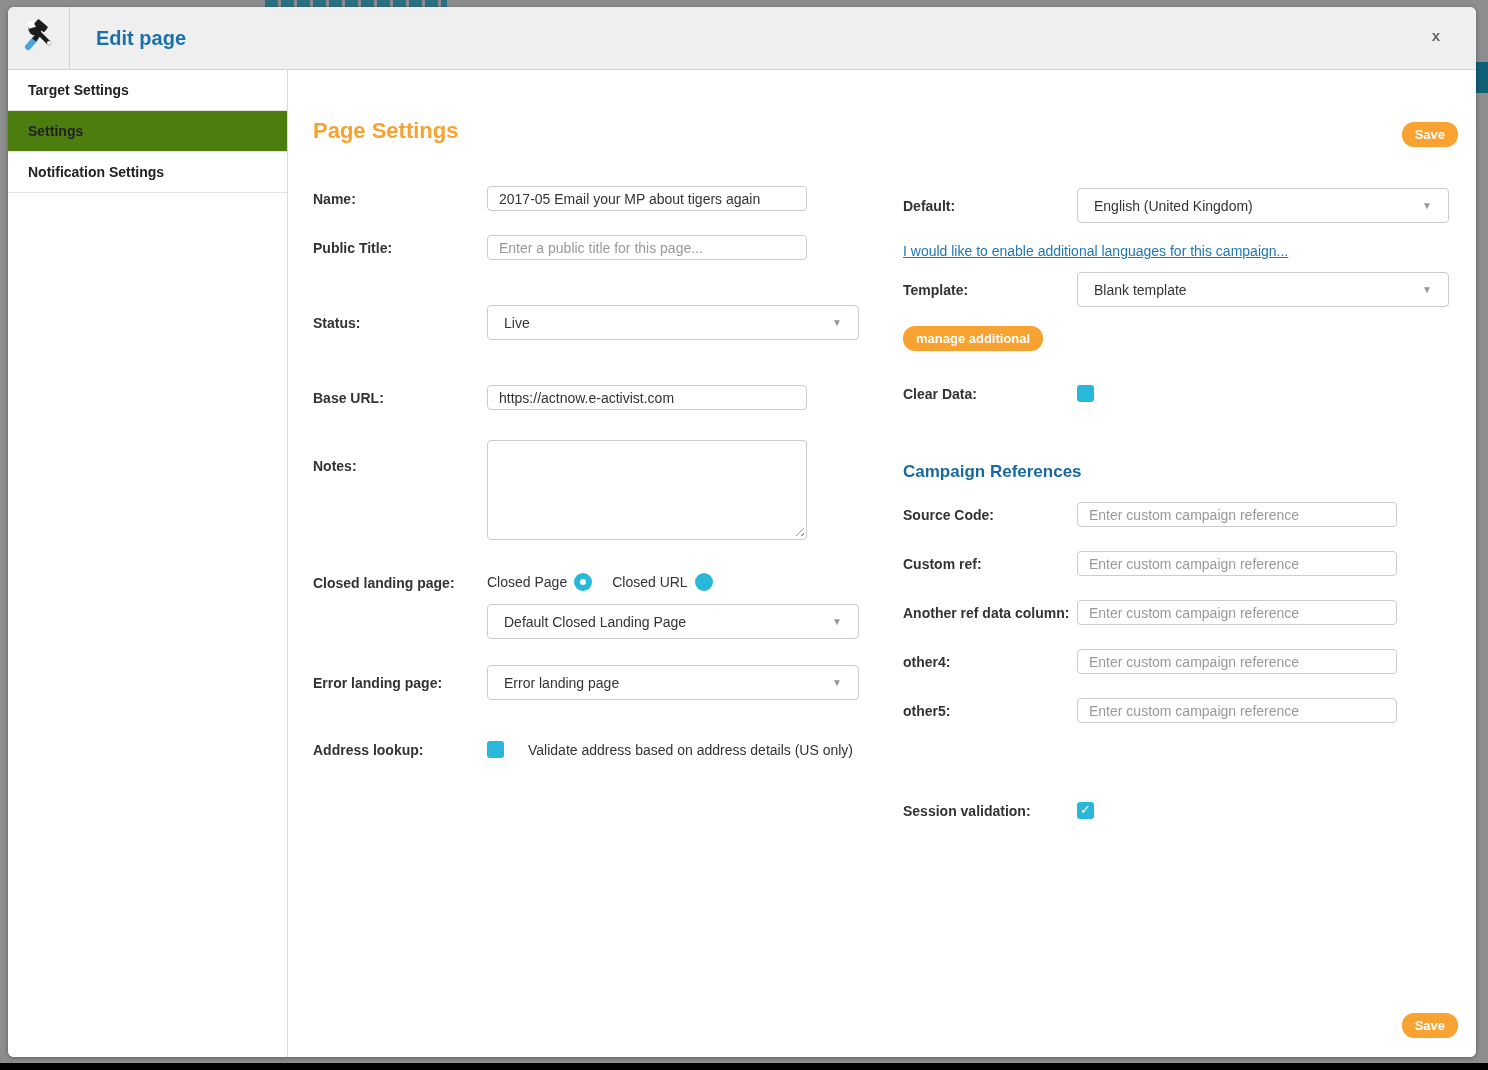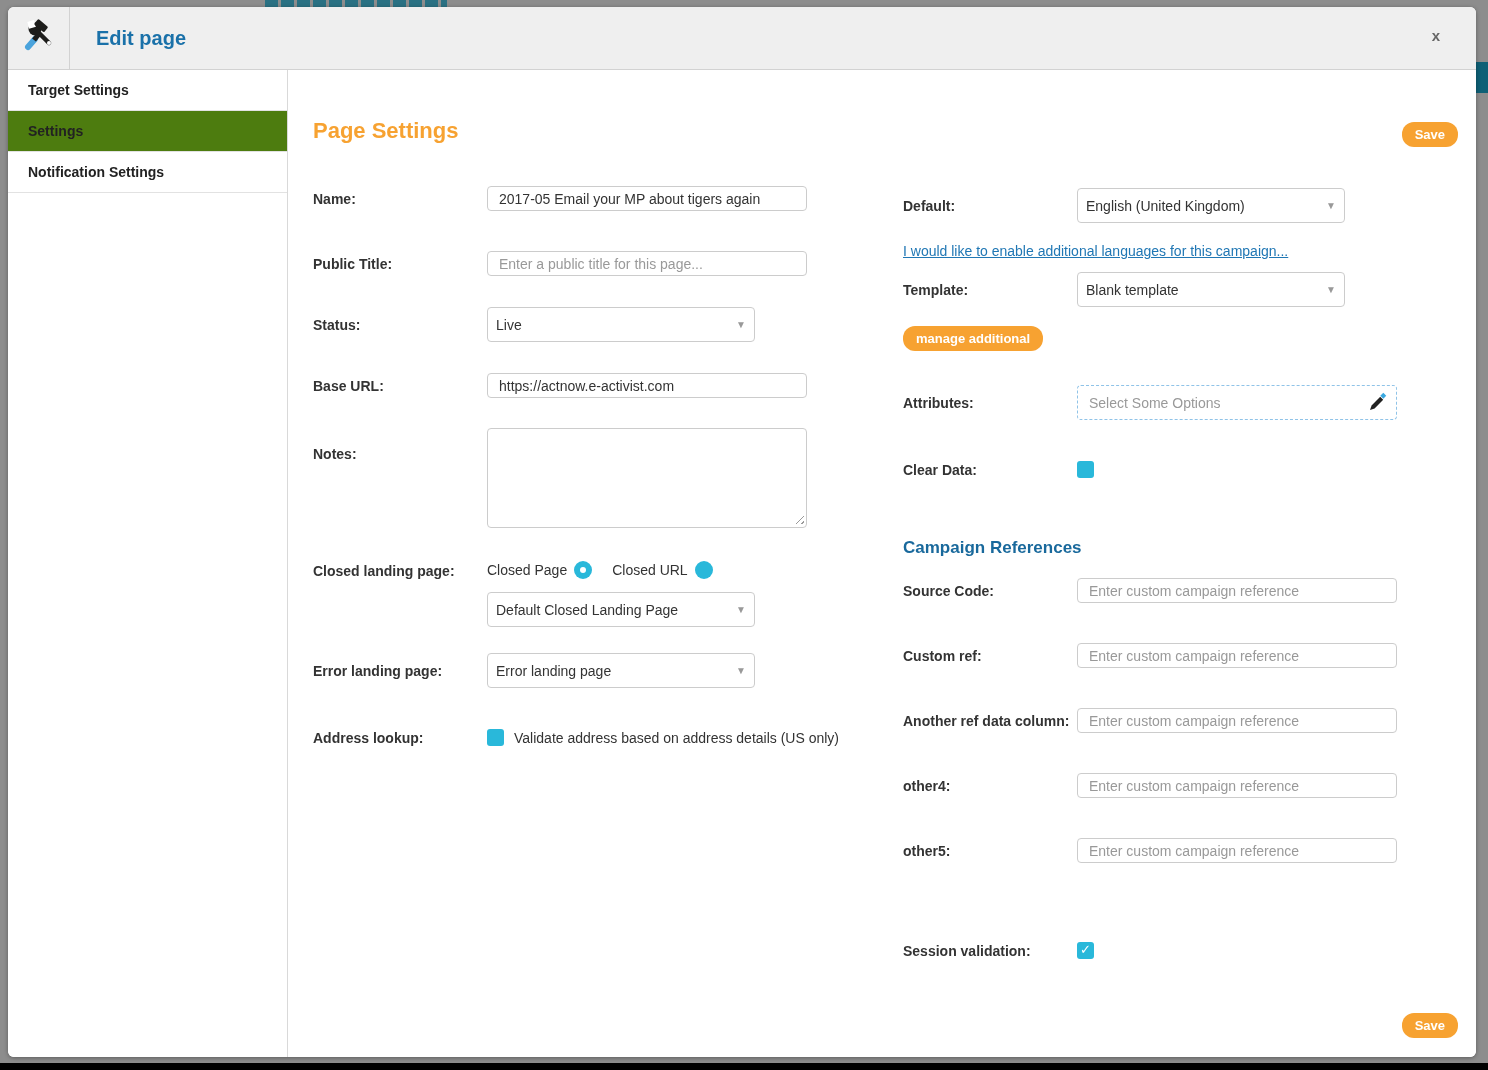--- a/index.html
+++ b/index.html
@@ -46,21 +46,21 @@
 
   .row { display:grid; grid-template-columns:174px 326px; align-items:center; }
   .row.top-align { align-items:start; }
   .lbl { font-size:14px; font-weight:bold; color:#333; }
   .top-align .lbl { padding-top:9px; }
 
   .txt { width:320px; height:25px; border:1px solid #ccc; border-radius:4px; padding:0 11px;
     font-size:14px; color:#333; font-family:inherit; background:#fff; }
   .txt::placeholder { color:#999; }
 
-  .select { width:268px; height:35px; border:1px solid #ccc; border-radius:4px; padding:0 8px;
+  .select { width:372px; height:35px; border:1px solid #ccc; border-radius:4px; padding:0 16px;
     display:flex; align-items:center; justify-content:space-between; font-size:14px; color:#333;
     background:#fff; cursor:pointer; }
   .select .arrow { color:#999; font-size:10px; }
 
   .ta-wrap { position:relative; width:320px; }
   .notes-ta { width:320px; height:100px; border:1px solid #ccc; border-radius:4px; resize:none;
     font-family:inherit; font-size:14px; padding:8px 11px; color:#333; display:block; }
   .grip { position:absolute; right:3px; bottom:4px; width:10px; height:10px; pointer-events:none;
     clip-path:polygon(100% 0,100% 100%,0 100%);
     background:repeating-linear-gradient(135deg,#9a9a9a 0 1px,transparent 1px 4px); }
@@ -69,40 +69,40 @@
   .radio { width:18px; height:18px; border-radius:50%; background:#29b8da; position:relative;
     cursor:pointer; margin-left:7px; flex:0 0 18px; }
   .radio.selected::after { content:""; position:absolute; left:6px; top:6px; width:6px; height:6px;
     border-radius:50%; background:#fff; }
   .radio-gap { width:20px; }
 
   .checkbox { width:17px; height:17px; border-radius:3px; background:#29b8da; position:relative;
     cursor:pointer; flex:0 0 17px; }
   .checkbox.checked::after { content:"\2713"; color:#fff; font-size:13px; font-weight:bold;
     position:absolute; left:3px; top:1px; line-height:1; }
-  .cb-field { display:flex; align-items:center; gap:10px; }
+  .cb-field { display:flex; align-items:center; gap:24px; }
   .cb-label { font-size:14px; color:#333; }
 
   .lang-link { color:#2077b4; font-size:14px; text-decoration:underline; cursor:pointer; }
   .btn-manage { background:#f7a231; border:none; color:#fff; font-weight:bold; font-size:13px;
     border-radius:12px; padding:5px 13px; cursor:pointer; font-family:inherit; }
 
   .attr-box { width:320px; height:35px; border:1px dashed #8fc3e8; border-radius:4px;
     display:flex; align-items:center; justify-content:space-between; padding:0 8px 0 1px; background:#fff; }
   .attr-box input { border:none; outline:none; flex:1; font-size:14px; font-family:inherit;
     color:#333; padding:0 10px; background:transparent; }
   .attr-box input::placeholder { color:#999; }
   .pencil { flex:0 0 22px; height:22px; cursor:pointer; }
 
   .ref-heading { font-size:17px; font-weight:bold; color:#19699c; }
 
   
   .mb19{margin-bottom:19px;} .mb12{margin-bottom:12px;} .mb34{margin-bottom:34px;}
   .mb41{margin-bottom:41px;} .mb60{margin-bottom:60px;} .mb20{margin-bottom:20px;}
-  .mb32{margin-bottom:40px;} .mb31{margin-bottom:31px;} .mb30{margin-bottom:30px;}
+  .mb32{margin-bottom:24px;} .mb31{margin-bottom:45px;} .mb30{margin-bottom:30px;}
   .mb33{margin-bottom:33px;} .mb26{margin-bottom:26px;} .mb79{margin-bottom:79px;}
 </style>
 </head>
 <body>
 
 <div class="screen">
   <div class="bg-top-text"></div>
   <div class="bg-right-teal"></div>
   <div class="bg-bottom-black"></div>
 
@@ -230,32 +230,20 @@
             <div class="select">
               <span>Blank template</span>
               <span class="arrow">▼</span>
             </div>
           </div>
 
           <div class="mb34">
             <button class="btn-manage">manage additional</button>
           </div>
 
-          <div class="row mb41">
-            <span class="lbl">Attributes:</span>
-            <div class="attr-box">
-              <input type="text" placeholder="Select Some Options" style="">
-              <span class="pencil">
-                <svg width="22" height="22" viewBox="0 0 22 22">
-                  <path d="M4 18 L5.6 13.4 L14.2 4.8 L17.2 7.8 L8.6 16.4 Z" fill="#222"></path>
-                  <rect x="15.2" y="1.6" width="4.2" height="4.2" transform="rotate(45 17.3 3.7)" fill="#3aa8e0"></rect>
-                </svg>
-              </span>
-            </div>
-          </div>
 
           <div class="row mb60">
             <span class="lbl">Clear Data:</span>
             <div class="cb-field">
               <span class="checkbox"></span>
             </div>
           </div>
 
           <h2 class="ref-heading mb20">Campaign References</h2>
 

